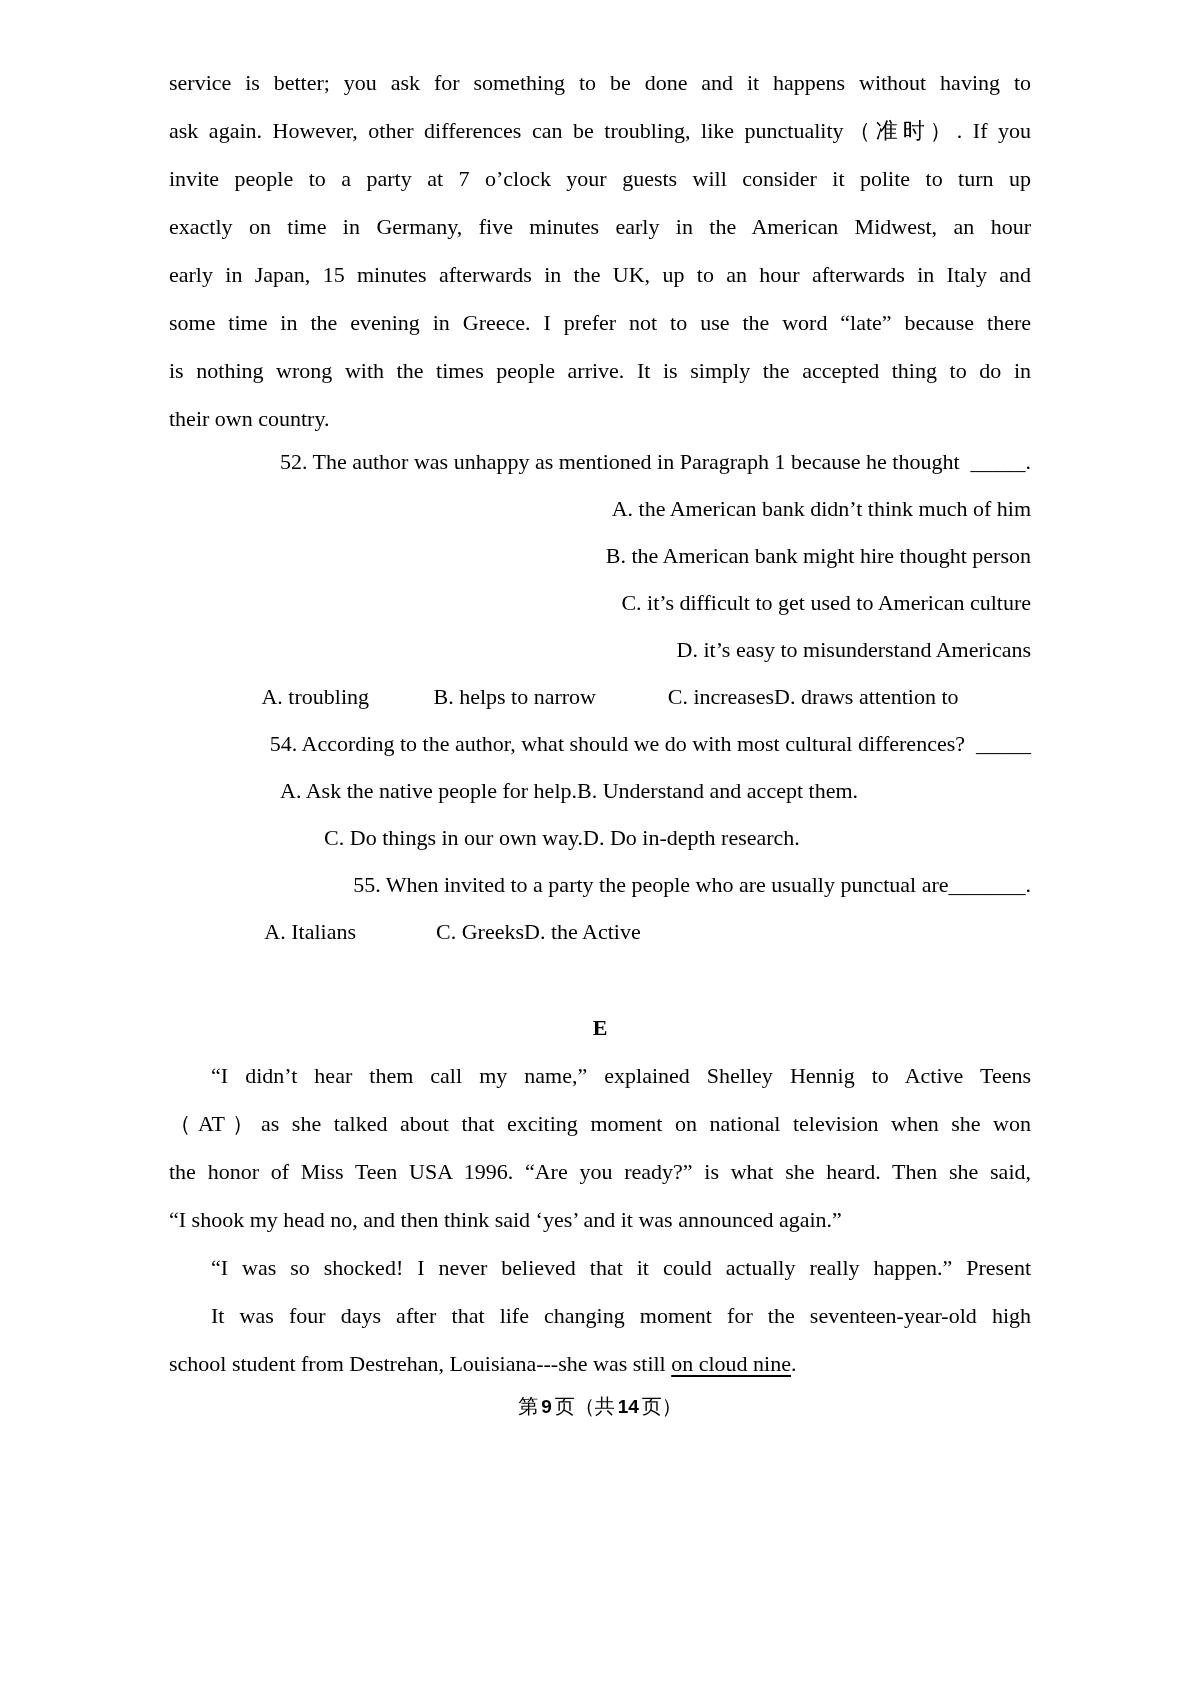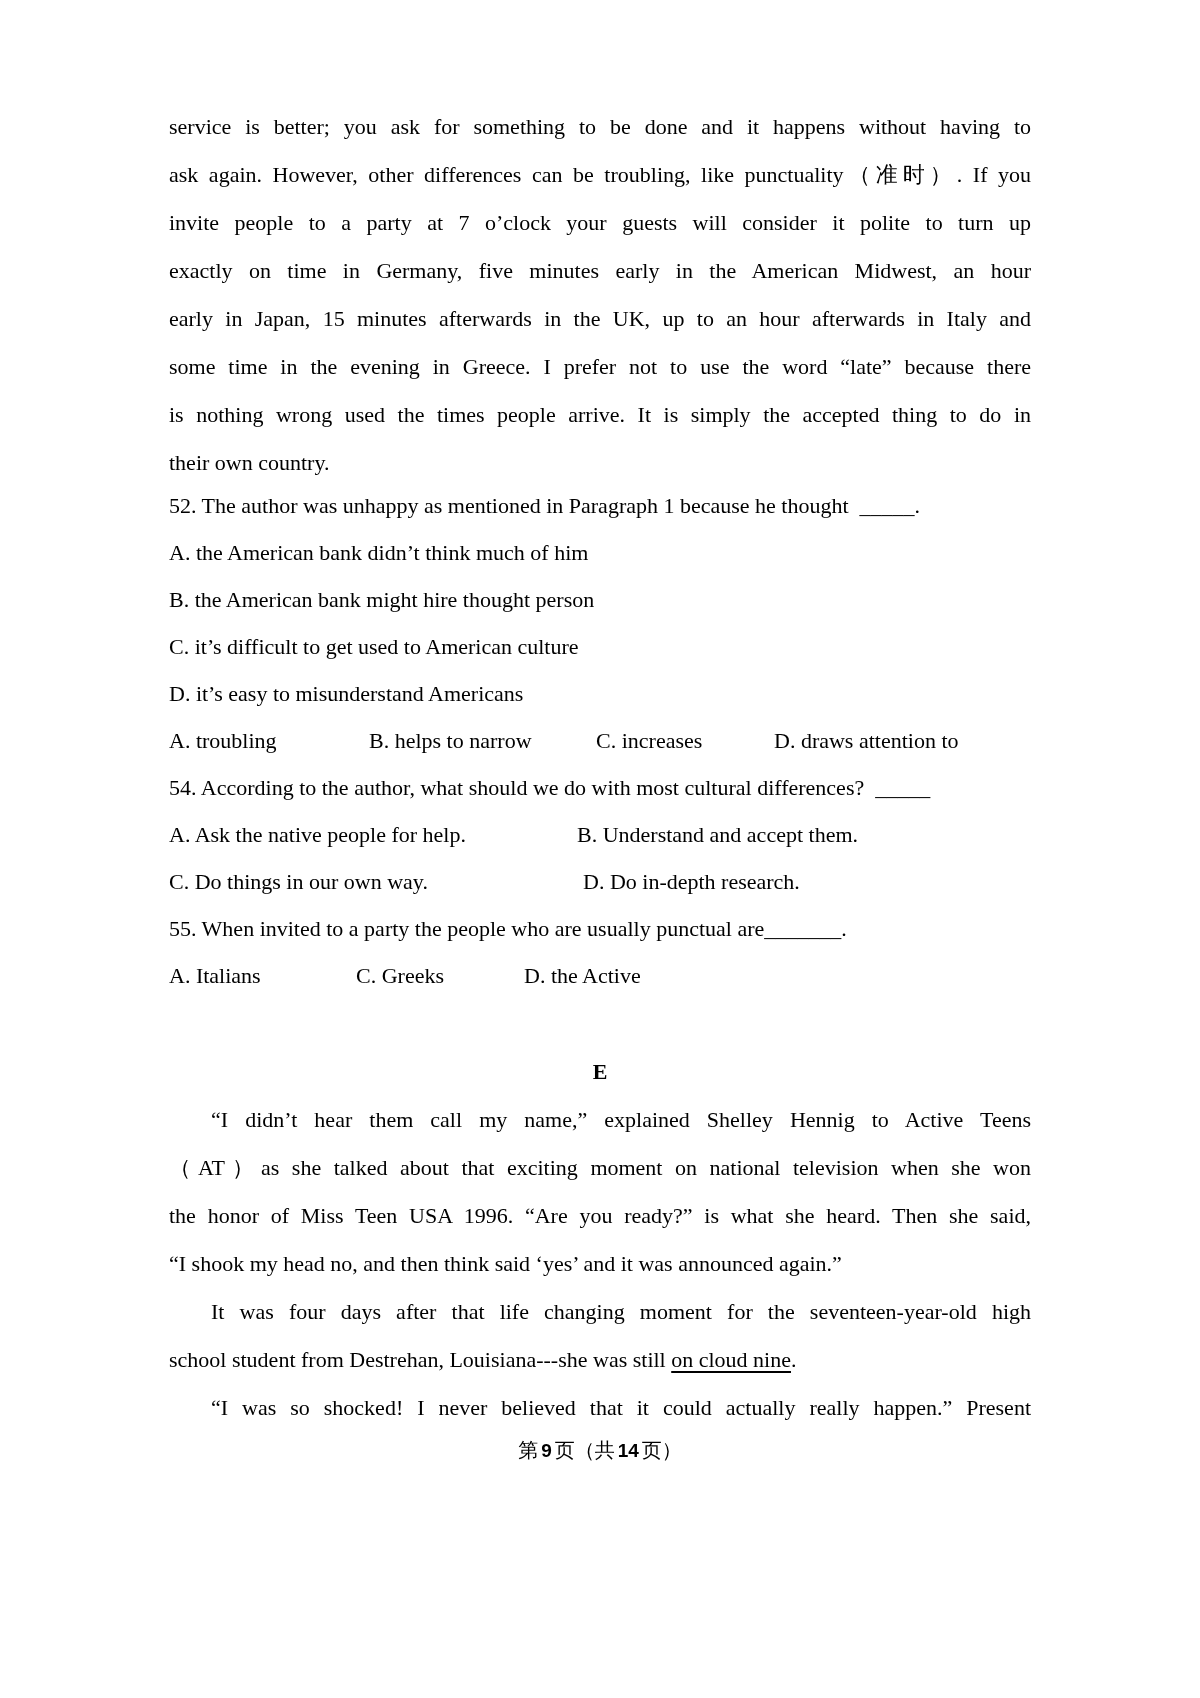--- a/index.html
+++ b/index.html
@@ -8,28 +8,28 @@
     width: 1200px; height: 1698px;
     font-family: "Liberation Serif", "DejaVu Serif", serif;
     color: #000000;
     position: relative;
     overflow: hidden;
   }
   .page { width: 1200px; height: 1698px; overflow: hidden; }
   .content {
     width: 862px;
     margin: 0 auto;
-    padding-top: 103px;
+    padding-top: 59px;
     font-size: 22px;
     font-family: Liberation Serif, serif;
   }
   .ln { line-height: 48px; white-space: nowrap; }
   .just { text-align: justify; text-align-last: justify; white-space: normal; }
   .passage .ln { line-height: 48px; }
-  .questions { margin-top: -5px; }
+  .questions { margin-top: -5px; text-align: right; }
   .questions .ln { line-height: 47px; }
   .optrow { display: flex; line-height: 47px; }
   .oc { display: inline-block; flex: 0 0 auto; }
   .c53-0 { width: 200px; } .c53-1 { width: 227px; } .c53-2 { width: 178px; }
   .c54a { width: 408px; } .c54b { width: 414px; }
   .c55-0 { width: 187px; } .c55-1 { width: 190px; } .c55-2 { width: 168px; }
   .section-e { margin-top: 49px; }
   .section-e .ln { line-height: 48px; }
   .e-head { text-align: center; font-weight: bold; text-align-last: center; }
   .indent { text-indent: 42px; }
@@ -51,21 +51,21 @@
 <div class="page">
   <div class="content">
 
     <section class="passage">
       <div class="ln just">service is better; you ask for something to be done and it happens without having to</div>
       <div class="ln just">ask again. However, other differences can be troubling, like punctuality（准时）. If you</div>
       <div class="ln just">invite people to a party at 7 o’clock your guests will consider it polite to turn up</div>
       <div class="ln just">exactly on time in Germany, five minutes early in the American Midwest, an hour</div>
       <div class="ln just">early in Japan, 15 minutes afterwards in the UK, up to an hour afterwards in Italy and</div>
       <div class="ln just">some time in the evening in Greece. I prefer not to use the word “late” because there</div>
-      <div class="ln just">is nothing wrong used the times people arrive. It is simply the accepted thing to do in</div>
+      <div class="ln just">is nothing wrong with the times people arrive. It is simply the accepted thing to do in</div>
       <div class="ln">their own country.</div>
     </section>
 
     <section class="questions">
 
       <div>
         <div class="ln">52. The author was unhappy as mentioned in Paragraph 1 because he thought &nbsp;_____.</div>
         <div class="ln">A. the American bank didn’t think much of him</div>
         <div class="ln">B. the American bank might hire thought person</div>
         <div class="ln">C. it’s difficult to get used to American culture</div>
@@ -108,25 +108,25 @@
       <div class="ln e-head">E</div>
 
       <div>
         <div class="ln just indent">“I didn’t hear them call my name,” explained Shelley Hennig to Active Teens</div>
         <div class="ln just">（AT）as she talked about that exciting moment on national television when she won</div>
         <div class="ln just">the honor of Miss Teen USA 1996. “Are you ready?” is what she heard. Then she said,</div>
         <div class="ln">“I shook my head no, and then think said ‘yes’ and it was announced again.”</div>
       </div>
 
       <div>
-        <div class="ln just indent">It was four days after that life changing moment for the seventeen-year-old high</div>
-        <div class="ln"><span>school student from Destrehan, Louisiana---she was still </span><span class="ul">on cloud nine</span><span>.</span></div>
+        <div class="ln just indent">“I was so shocked! I never believed that it could actually really happen.” Present</div>
       </div>
 
       <div>
-        <div class="ln just indent">“I was so shocked! I never believed that it could actually really happen.” Present</div>
+        <div class="ln just indent">It was four days after that life changing moment for the seventeen-year-old high</div>
+        <div class="ln"><span>school student from Destrehan, Louisiana---she was still </span><span class="ul">on cloud nine</span><span>.</span></div>
       </div>
     </section>
 
   </div>
 
   <div class="footer"><span>第</span><b>9</b><span>页（共</span><b>14</b><span>页）</span></div>
 </div>
 
 </body></html>

